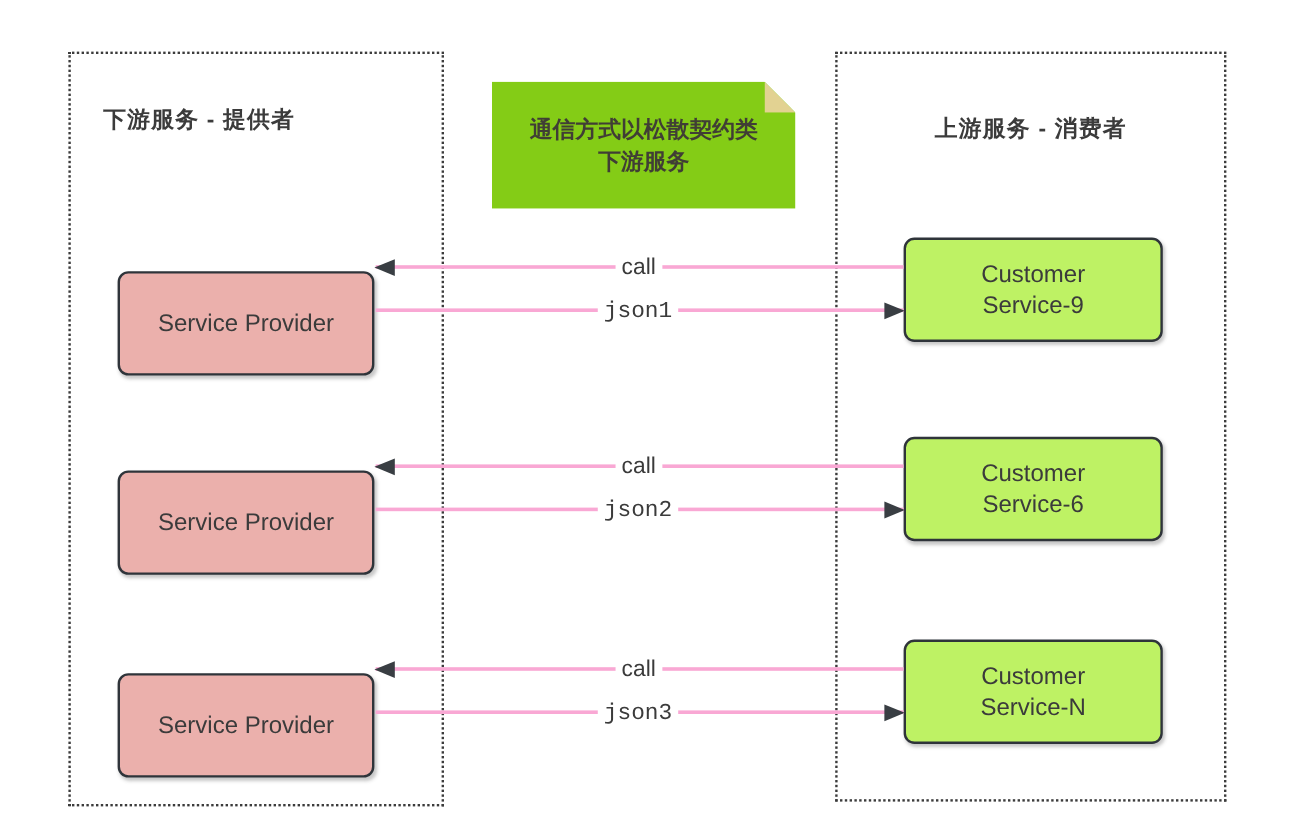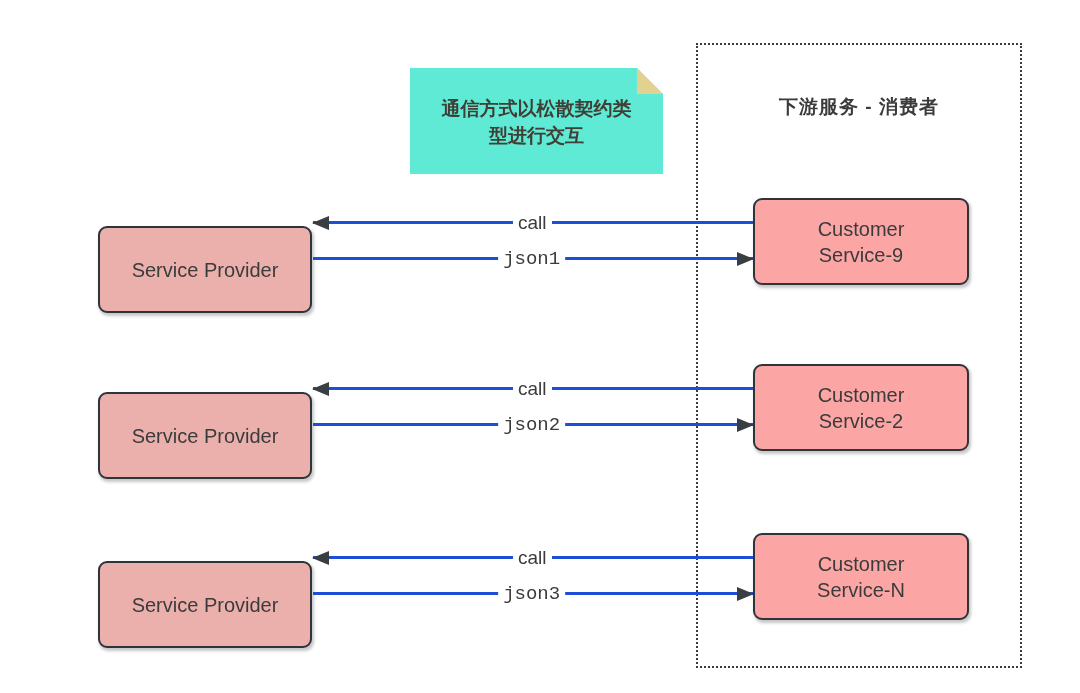--- a/index.html
+++ b/index.html
@@ -8,74 +8,77 @@
     font-family:"Liberation Sans","DejaVu Sans",sans-serif;overflow:hidden;
   }
   .panel{position:absolute;border:2px dotted #3c3c3c;background:transparent;}
   .panel-left{left:57px;top:43px;width:309px;height:625px;}
   .panel-right{left:696px;top:43px;width:322px;height:621px;}
   .panel-title{position:absolute;font-size:19px;font-weight:bold;color:#3b3b3b;letter-spacing:1px;}
   .panel-title-left{left:27px;top:42px;}
   .panel-title-right{left:0;width:100%;text-align:center;top:49px;}
 
   .note{
-    position:absolute;left:410px;top:68px;width:253px;height:106px;background:#5eead4;
+    position:absolute;left:410px;top:68px;width:253px;height:106px;background:#84cc16;
     -webkit-clip-path:polygon(0 0,227px 0,253px 26px,253px 106px,0 106px);
     clip-path:polygon(0 0,227px 0,253px 26px,253px 106px,0 106px);
   }
   .note-fold{
     position:absolute;left:227px;top:0;width:26px;height:26px;background:#e2d292;
     -webkit-clip-path:polygon(0 0,100% 100%,0 100%);
     clip-path:polygon(0 0,100% 100%,0 100%);
   }
   .note-text{margin-top:27px;text-align:center;font-size:19px;font-weight:bold;color:#403e35;line-height:27px;}
 
   .row{position:absolute;left:0;width:1080px;height:90px;}
   .row-1{top:198px;} .row-2{top:364px;} .row-3{top:533px;}
 
   .node{
     position:absolute;top:0;height:83px;border:2.5px solid #2f343a;border-radius:9px;
     box-shadow:1.5px 2.5px 3px rgba(70,70,70,.3);
     display:flex;flex-direction:column;align-items:center;justify-content:center;
     font-size:20px;color:#3b3b3b;line-height:26px;
   }
   .provider-node{left:98px;width:210px;background:#ebb0ac;margin-top:28px;}
-  .customer-node{left:753px;width:212px;background:#fca5a5;text-align:center;}
+  .customer-node{left:753px;width:212px;background:#bef264;text-align:center;}
 
-  .arrow{position:absolute;left:313px;width:440px;height:3px;background:#1d4ed8;}
+  .arrow{position:absolute;left:313px;width:440px;height:3px;background:#f9a8d4;}
   .arrow-call{top:23px;}
   .arrow-json{top:59px;font-family:Liberation Mono, monospace;}
   .head-left{
     position:absolute;left:-1px;top:-5.5px;width:0;height:0;
     border-top:7px solid transparent;border-bottom:7px solid transparent;border-right:17px solid #393e43;
   }
   .head-right{
     position:absolute;right:-1px;top:-5.5px;width:0;height:0;
     border-top:7px solid transparent;border-bottom:7px solid transparent;border-left:17px solid #393e43;
   }
   .arrow-label{
     position:absolute;left:50%;top:1.5px;transform:translate(-52%,-50%);
     background:#ffffff;padding:0 5px;font-size:19px;color:#3b3b3b;white-space:nowrap;
   }
 </style>
 </head>
 <body>
 
 <div class="canvas">
 
+  <div class="panel panel-left">
+    <div class="panel-title panel-title-left">下游服务 - 提供者</div>
+  </div>
 
   <div class="panel panel-right">
-    <div class="panel-title panel-title-right">下游服务 - 消费者</div>
+    <div class="panel-title panel-title-right">上游服务 - 消费者</div>
   </div>
 
   <div class="note">
     <div class="note-fold"></div>
     <div class="note-text">
       <div>通信方式以松散契约类</div>
-      <div>型进行交互</div>
+      <div>下游服务</div>
     </div>
   </div>
 
   <div class="row row-1">
     <div class="node provider-node">
       <div>Service Provider</div>
     </div>
     <div class="node customer-node">
       <div>Customer</div>
       <div>Service-9</div>
@@ -89,21 +92,21 @@
       <span class="arrow-label">json1</span>
     </div>
   </div>
 
   <div class="row row-2">
     <div class="node provider-node">
       <div>Service Provider</div>
     </div>
     <div class="node customer-node">
       <div>Customer</div>
-      <div>Service-2</div>
+      <div>Service-6</div>
     </div>
     <div class="arrow arrow-call">
       <span class="head-left"></span>
       <span class="arrow-label">call</span>
     </div>
     <div class="arrow arrow-json">
       <span class="head-right"></span>
       <span class="arrow-label">json2</span>
     </div>
   </div>

